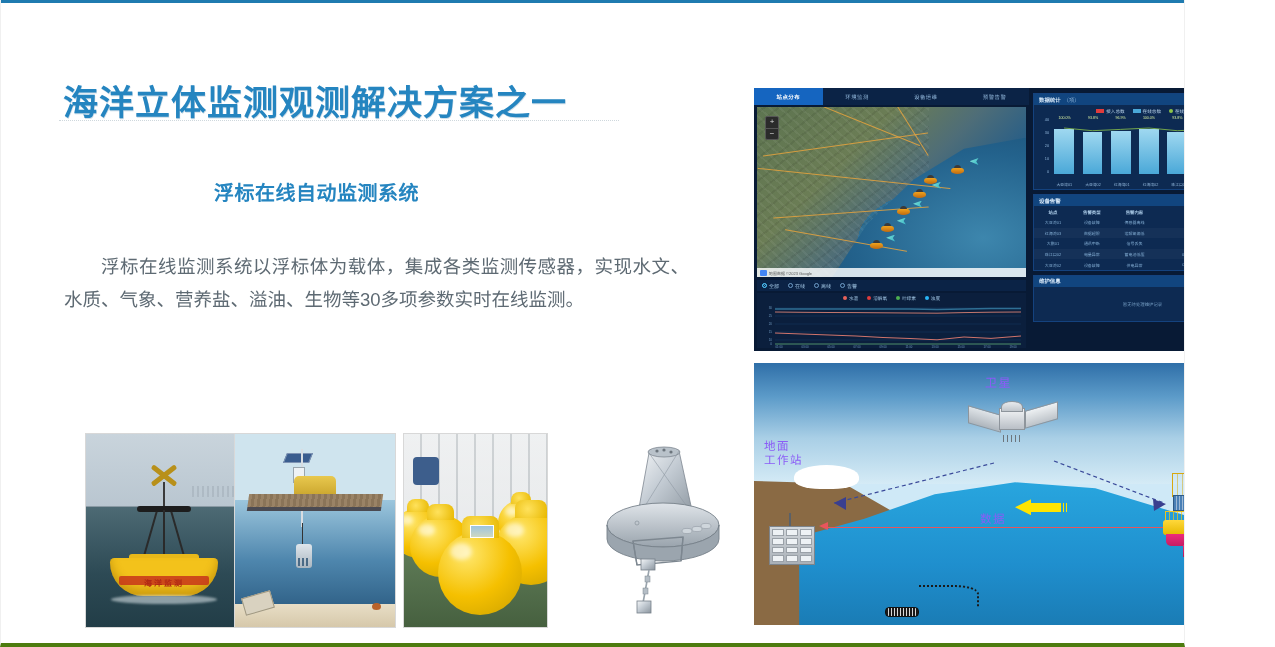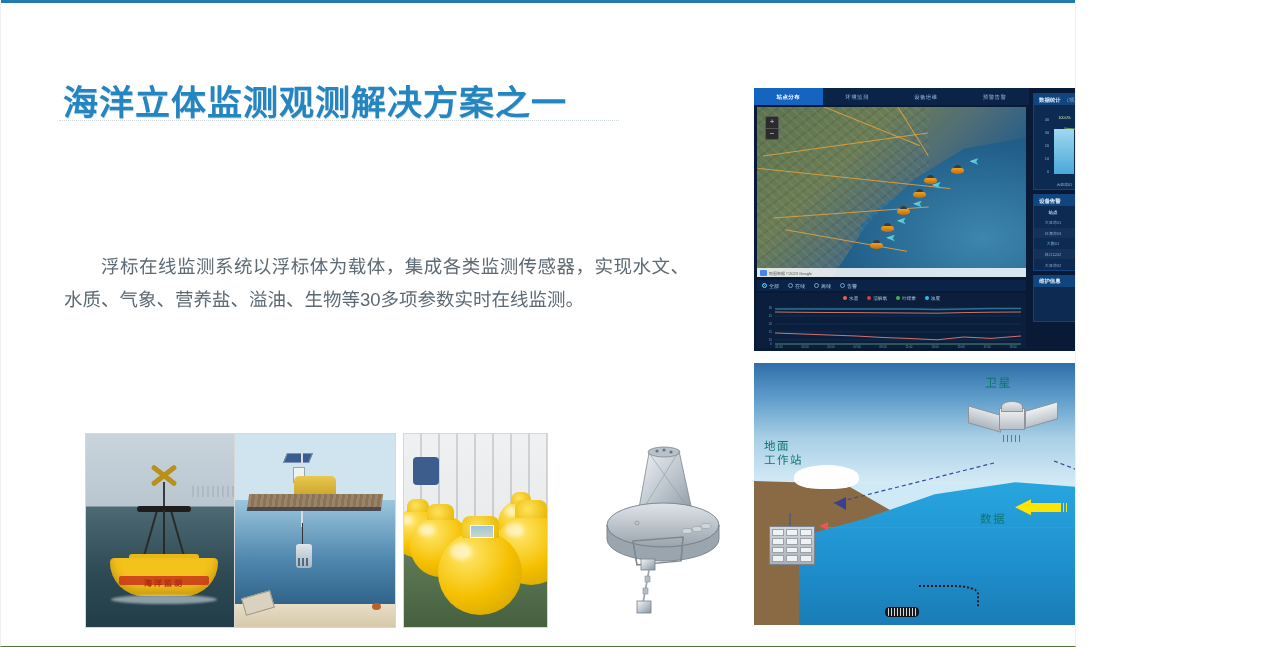--- a/index.html
+++ b/index.html
@@ -8,24 +8,24 @@
   html, body {
     width: 1275px;
     height: 647px;
     font-family: "Liberation Sans", "DejaVu Sans", sans-serif;
     background: #ffffff;
     overflow: hidden;
   }
 
   .page {
     position: relative;
-    width: 1076px;
+    width: 1185px;
     height: 647px;
     background: #ffffff;
-    border-bottom: 1px solid #4d7c0f;
+    border-bottom: 4px solid #4d7c0f;
     border-left: 1px solid #f0f0f0;
     border-right: 1px solid #f0f0f0;
     overflow: hidden;
   }
 
   .top-rule {
     position: absolute;
     left: 0; top: 0;
     width: 1275px;
     height: 3px;
@@ -376,21 +376,21 @@
       background: linear-gradient(#ee2a7b,#b81a58); }
   .dg-buoy .chain { position:absolute; left:46%; top:83%; width:2px; height:17%;
       background: repeating-linear-gradient(#1a1a1a 0 2px, transparent 2px 3.5px); }
   .dg-anchor { position:absolute; left:26%; bottom:3%; width:34px; height:10px;
       background: repeating-linear-gradient(90deg,#1a1a1a 0 2px,#d8d8d8 2px 3px);
       border-radius: 4px; border:1px solid #111; }
   .dg-anchor-chain { position:absolute; left:calc(26% + 34px); bottom:7%; width:60px; height:22px;
       border-top: 2px dotted #1a1a1a; border-right: 2px dotted #1a1a1a;
       border-radius: 0 40% 0 0; }
 
-  .dg-label { position:absolute; font-size:11.5px; color:#0f766e;
+  .dg-label { position:absolute; font-size:11.5px; color:#8b5cf6;
       font-family:"Liberation Serif","DejaVu Serif",serif; letter-spacing:1.5px; white-space:nowrap; }
   #dg-label-satellite { left:46%; top:4%; font-size:12px; }
   #dg-label-station   { left:2%;  top:29%; line-height:14px; }
   #dg-label-buoy      { right:2%; top:30%;margin-top:39px; }
   #dg-label-data      { left:45%; top:56%; }
   .dg-dataline { position:absolute; left:14%; top:62.5%; width:71%; height:1.6px; background:#e8555c; }
   .dg-dataline-head { position:absolute; left:13%; top:60.6%; width:0; height:0;
       border-top:4px solid transparent; border-bottom:4px solid transparent; border-right:9px solid #e8555c; }
 </style>
 </head>
@@ -398,20 +398,21 @@
 
 <div class="page">
 
   <div class="top-rule"></div>
 
   <div class="left-col">
 
     <div class="main-title">海洋立体监测观测解决方案之一</div>
     <div class="title-rule"></div>
 
+    <div class="sub-title">浮标在线自动监测系统</div>
 
     <div class="body-copy">浮标在线监测系统以浮标体为载体，集成各类监测传感器，实现水文、水质、气象、营养盐、溢油、生物等30多项参数实时在线监测。</div>
 
     <div class="photo-strip">
 
       <div class="photo" id="photo-buoy-sea">
         <div class="sea-sky"></div>
         <div class="sea-skyline"></div>
         <div class="sea-horizon"></div>
         <div class="sea-water"></div>

